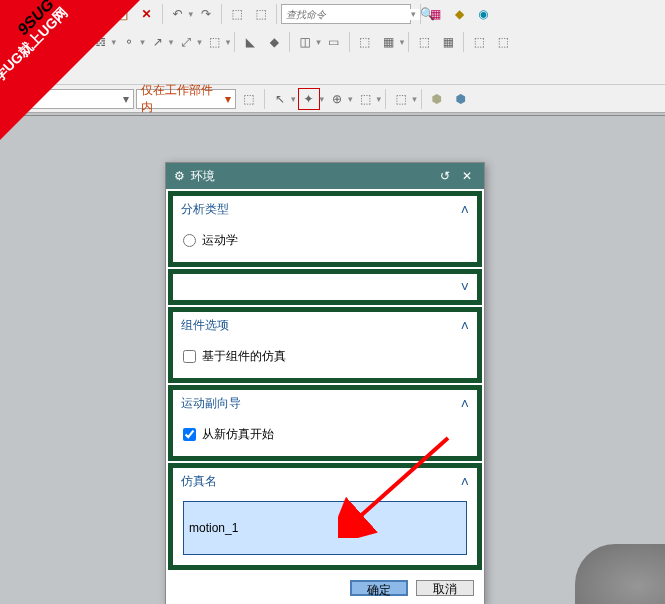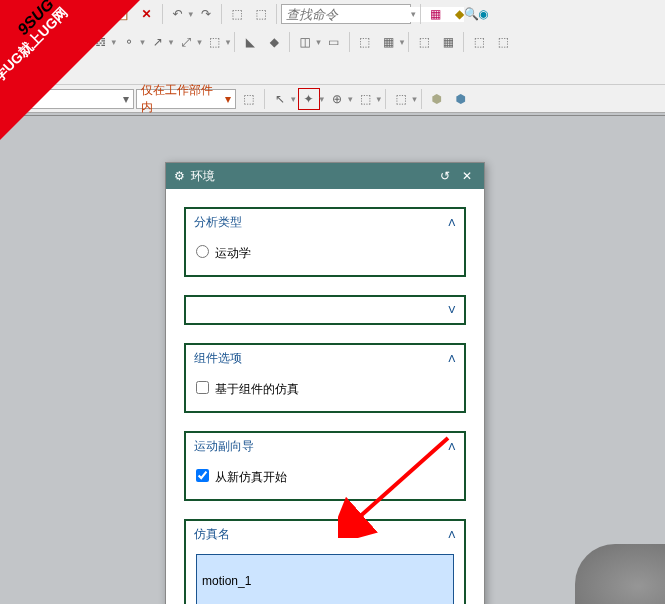--- a/index.html
+++ b/index.html
@@ -3,38 +3,38 @@
 <meta charset="utf-8">
 <style>
 *{box-sizing:border-box;margin:0;padding:0;font-family:"Microsoft YaHei",Arial,sans-serif;font-size:12px}
 body{width:665px;height:604px;background:#c2c5c8;position:relative;overflow:hidden}
 .toolbar-area{background:#f0f0f0;border-bottom:1px solid #aaa}
 .tbrow{display:flex;align-items:center;height:28px;padding:0 4px;gap:2px}
 .tbbtn{width:22px;height:22px;display:flex;align-items:center;justify-content:center;color:#666;border:1px solid transparent}
 .sep{width:1px;height:20px;background:#ccc;margin:0 2px}
 .drop{font-size:9px;color:#888;margin-left:-2px}
 .search-box{display:flex;align-items:center;border:1px solid #aaa;background:#fff;height:20px;width:130px;padding:0 4px}
-.search-box input{border:none;outline:none;flex:1;font-size:13px;color:#888;font-style:italic}
+.search-box input{border:none;outline:none;flex:1;font-size:10px;color:#888;font-style:italic}
 .combo{display:flex;align-items:center;border:1px solid #aaa;background:#fff;height:20px;padding:0 4px;color:#666}
 .combo.w1{width:130px}
 .combo.w2{width:100px;color:#c2410c}
 .banner{position:absolute;top:0;left:0;width:0;height:0;border-top:140px solid #e60012;border-right:140px solid transparent;z-index:5}
 .banner-text{position:absolute;top:36px;left:-18px;transform:rotate(-45deg);color:#fff;font-weight:bold;font-size:14px;z-index:6;white-space:nowrap}
 .banner-text2{position:absolute;top:8px;left:14px;transform:rotate(-45deg);color:#000;font-weight:bold;font-size:16px;z-index:6;font-style:italic}
 .dialog{position:absolute;left:165px;top:162px;width:320px;background:#fff;border:1px solid #888;box-shadow:2px 2px 8px rgba(0,0,0,0.3)}
 .dlg-title{background:#4a7a7a;color:#fff;height:26px;display:flex;align-items:center;padding:0 8px}
 .dlg-title .gear{margin-right:6px}
 .dlg-title .sp{flex:1}
 .dlg-title .tbtn{width:18px;height:18px;display:flex;align-items:center;justify-content:center;margin-left:4px;cursor:pointer}
-.section{border:2px solid #14532d;margin:18px}
+.section{border:5px solid #14532d;margin:2px}
 .sec-head{display:flex;align-items:center;padding:5px 8px;color:#1a5490;cursor:pointer}
 .sec-head .sp{flex:1}
 .chev{color:#1a5490;font-size:14px}
 .sec-body{padding:6px 10px 10px}
-.radio-row,.check-row{display:flex;align-items:flex-start;padding:3px 0}
+.radio-row,.check-row{display:flex;align-items:center;padding:3px 0}
 .radio-row input,.check-row input{margin-right:6px}
 .input-field{width:100%;border:1px solid #1a5490;padding:19px 5px;background:#fff}
 .input-field.sel{background:#cce4ff}
 .btn-row{display:flex;justify-content:flex-end;padding:8px 10px;gap:8px}
 .btn{width:58px;height:16px;border:1px solid #888;background:#e8e8e8;cursor:pointer}
 .btn.primary{background:#8db9e8;border:2px solid #4a7db8}
 .arrow{position:absolute;left:338px;top:428px;z-index:10;pointer-events:none}
 .viewport-line{position:absolute;top:115px;left:0;right:0;height:1px;background:#888}
 .mach{position:absolute;right:0;bottom:0;width:90px;height:60px;background:radial-gradient(ellipse at 70% 70%,#969696,#707070);border-top-left-radius:40px}
 </style>

